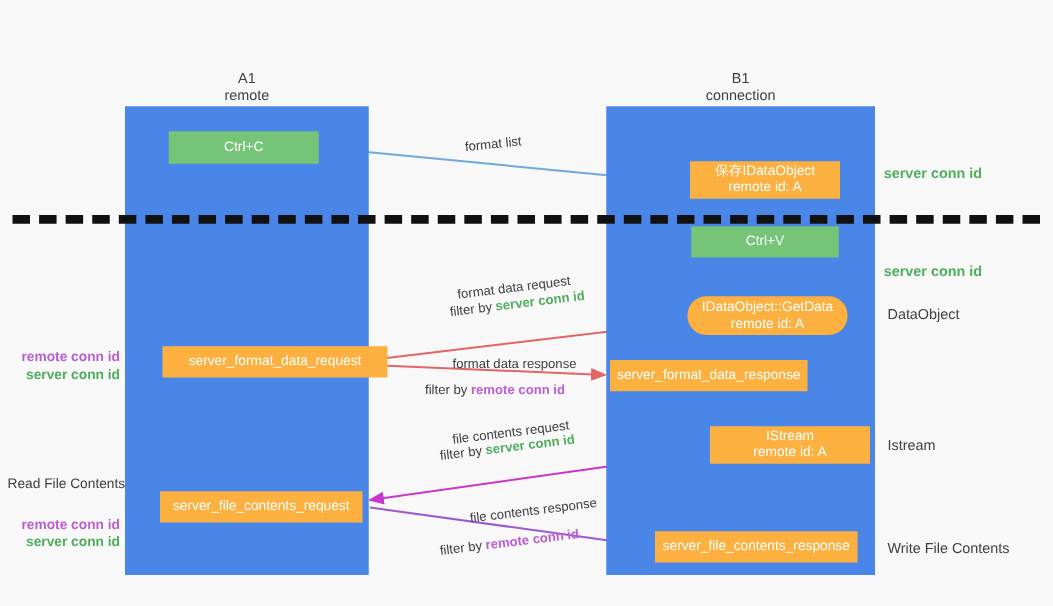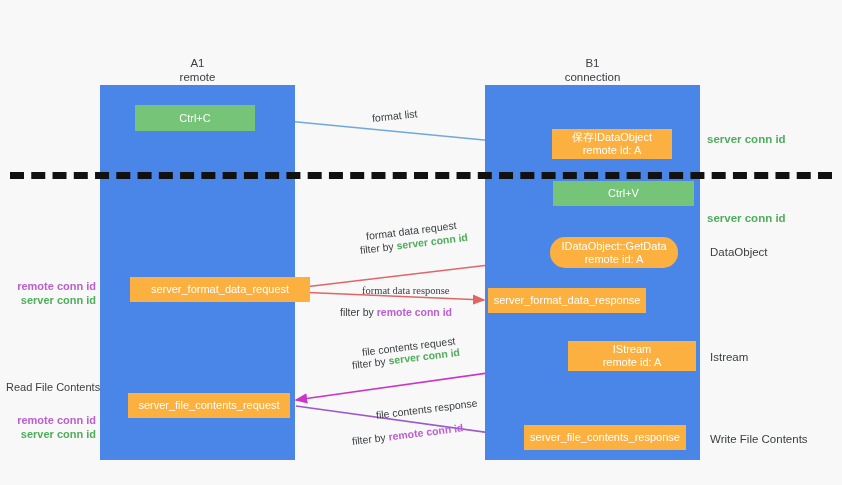--- a/index.html
+++ b/index.html
@@ -48,21 +48,21 @@
     color:#ffffff;font-size:11px;line-height:13px;
     white-space:pre-line;
     box-sizing:border-box;
     padding:2px 4px;
   }
   .node.green{background:#76c478;}
   .node.orange{background:#fbb040;}
 
   #node-ctrlc{left:135px;top:105px;width:120px;height:26px;}
   #node-save-idataobject{left:552px;top:129px;width:120px;height:30px;}
-  #node-ctrlv{left:553px;top:181px;width:141px;height:25px;}
+  #node-ctrlv{left:553px;top:181px;width:118px;height:25px;}
   #node-getdata{left:550px;top:237px;width:128px;height:31px;border-radius:15px;}
   #node-fmt-req{left:130px;top:277px;width:180px;height:25px;}
   #node-fmt-resp{left:488px;top:288px;width:158px;height:25px;}
   #node-istream{left:568px;top:341px;width:128px;height:30px;}
   #node-file-req{left:128px;top:393px;width:162px;height:25px;}
   #node-file-resp{left:524px;top:425px;width:162px;height:25px;}
 
   
   .rlabel{position:absolute;font-size:11.5px;line-height:14px;white-space:nowrap;}
   .rlabel.green{color:#4fad5b;font-weight:bold;}
@@ -87,21 +87,21 @@
     position:absolute;font-size:10.5px;line-height:14px;white-space:nowrap;
     color:#3c4043;
   }
   .mlabel .sc{color:#4fad5b;font-weight:bold;}
   .mlabel .rc{color:#bb5fd0;font-weight:bold;}
   .mlabel.tilt{transform:rotate(-7deg);transform-origin:left center;}
 
   #m-format-list{left:372px;top:111px;transform:rotate(-6deg);transform-origin:left center;}
   #m-fmt-req-1{left:366px;top:229px;}
   #m-fmt-req-2{left:360px;top:243px;}
-  #m-fmt-resp-1{left:362px;top:284px;font-family:Liberation Serif, serif;}
+  #m-fmt-resp-1{left:362px;top:284px;}
   #m-fmt-resp-2{left:340px;top:305px;}
   #m-file-req-1{left:362px;top:345px;}
   #m-file-req-2{left:352px;top:358px;}
   #m-file-resp-1{left:376px;top:408px;}
   #m-file-resp-2{left:352px;top:434px;}
 </style>
 </head>
 <body>
 
 <div class="stage">

